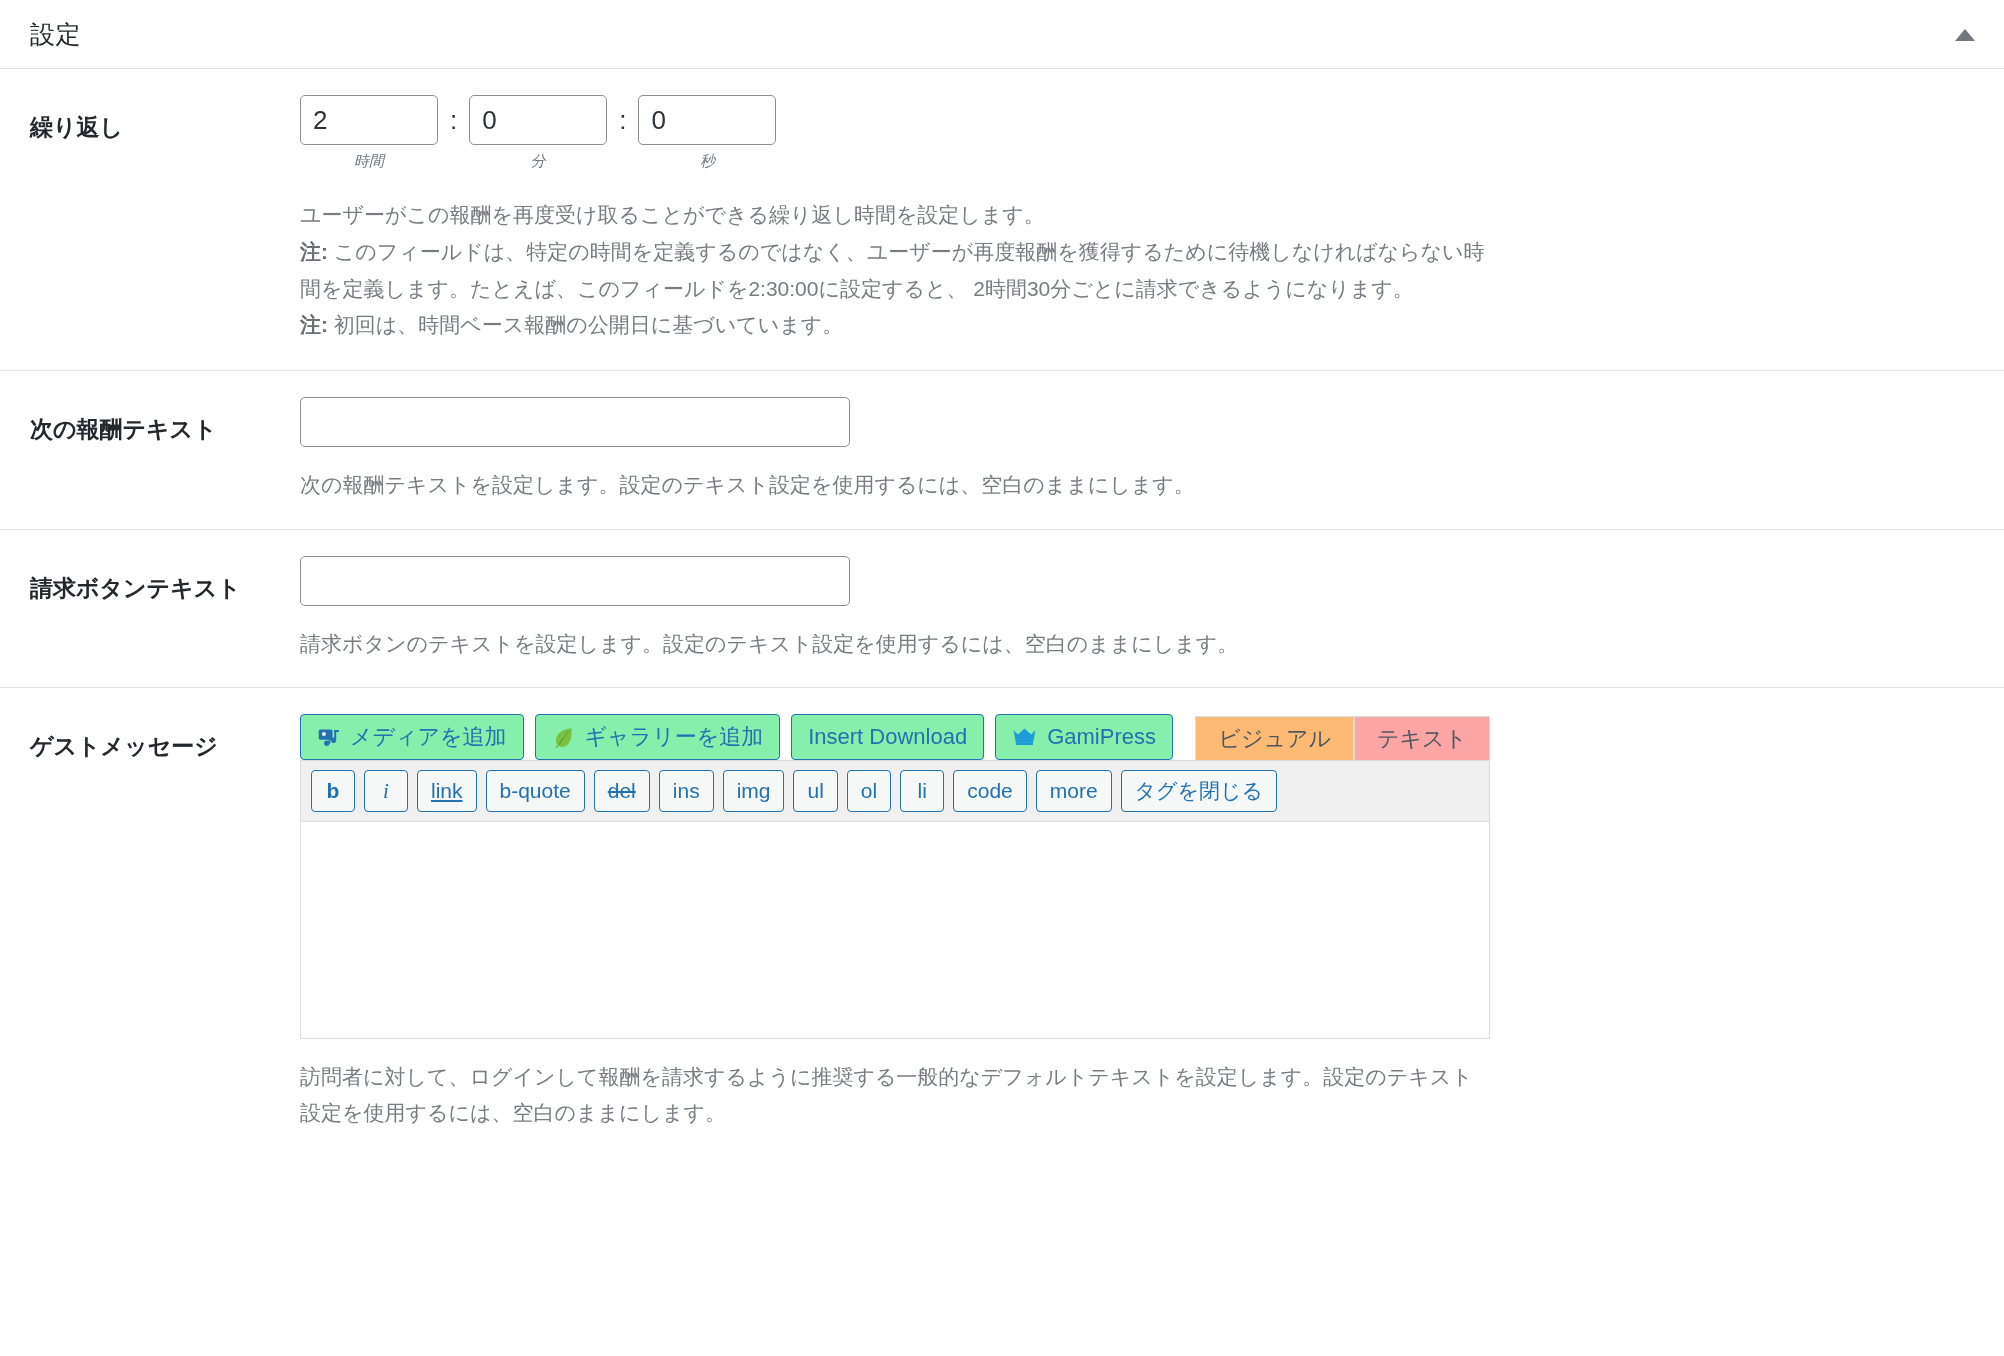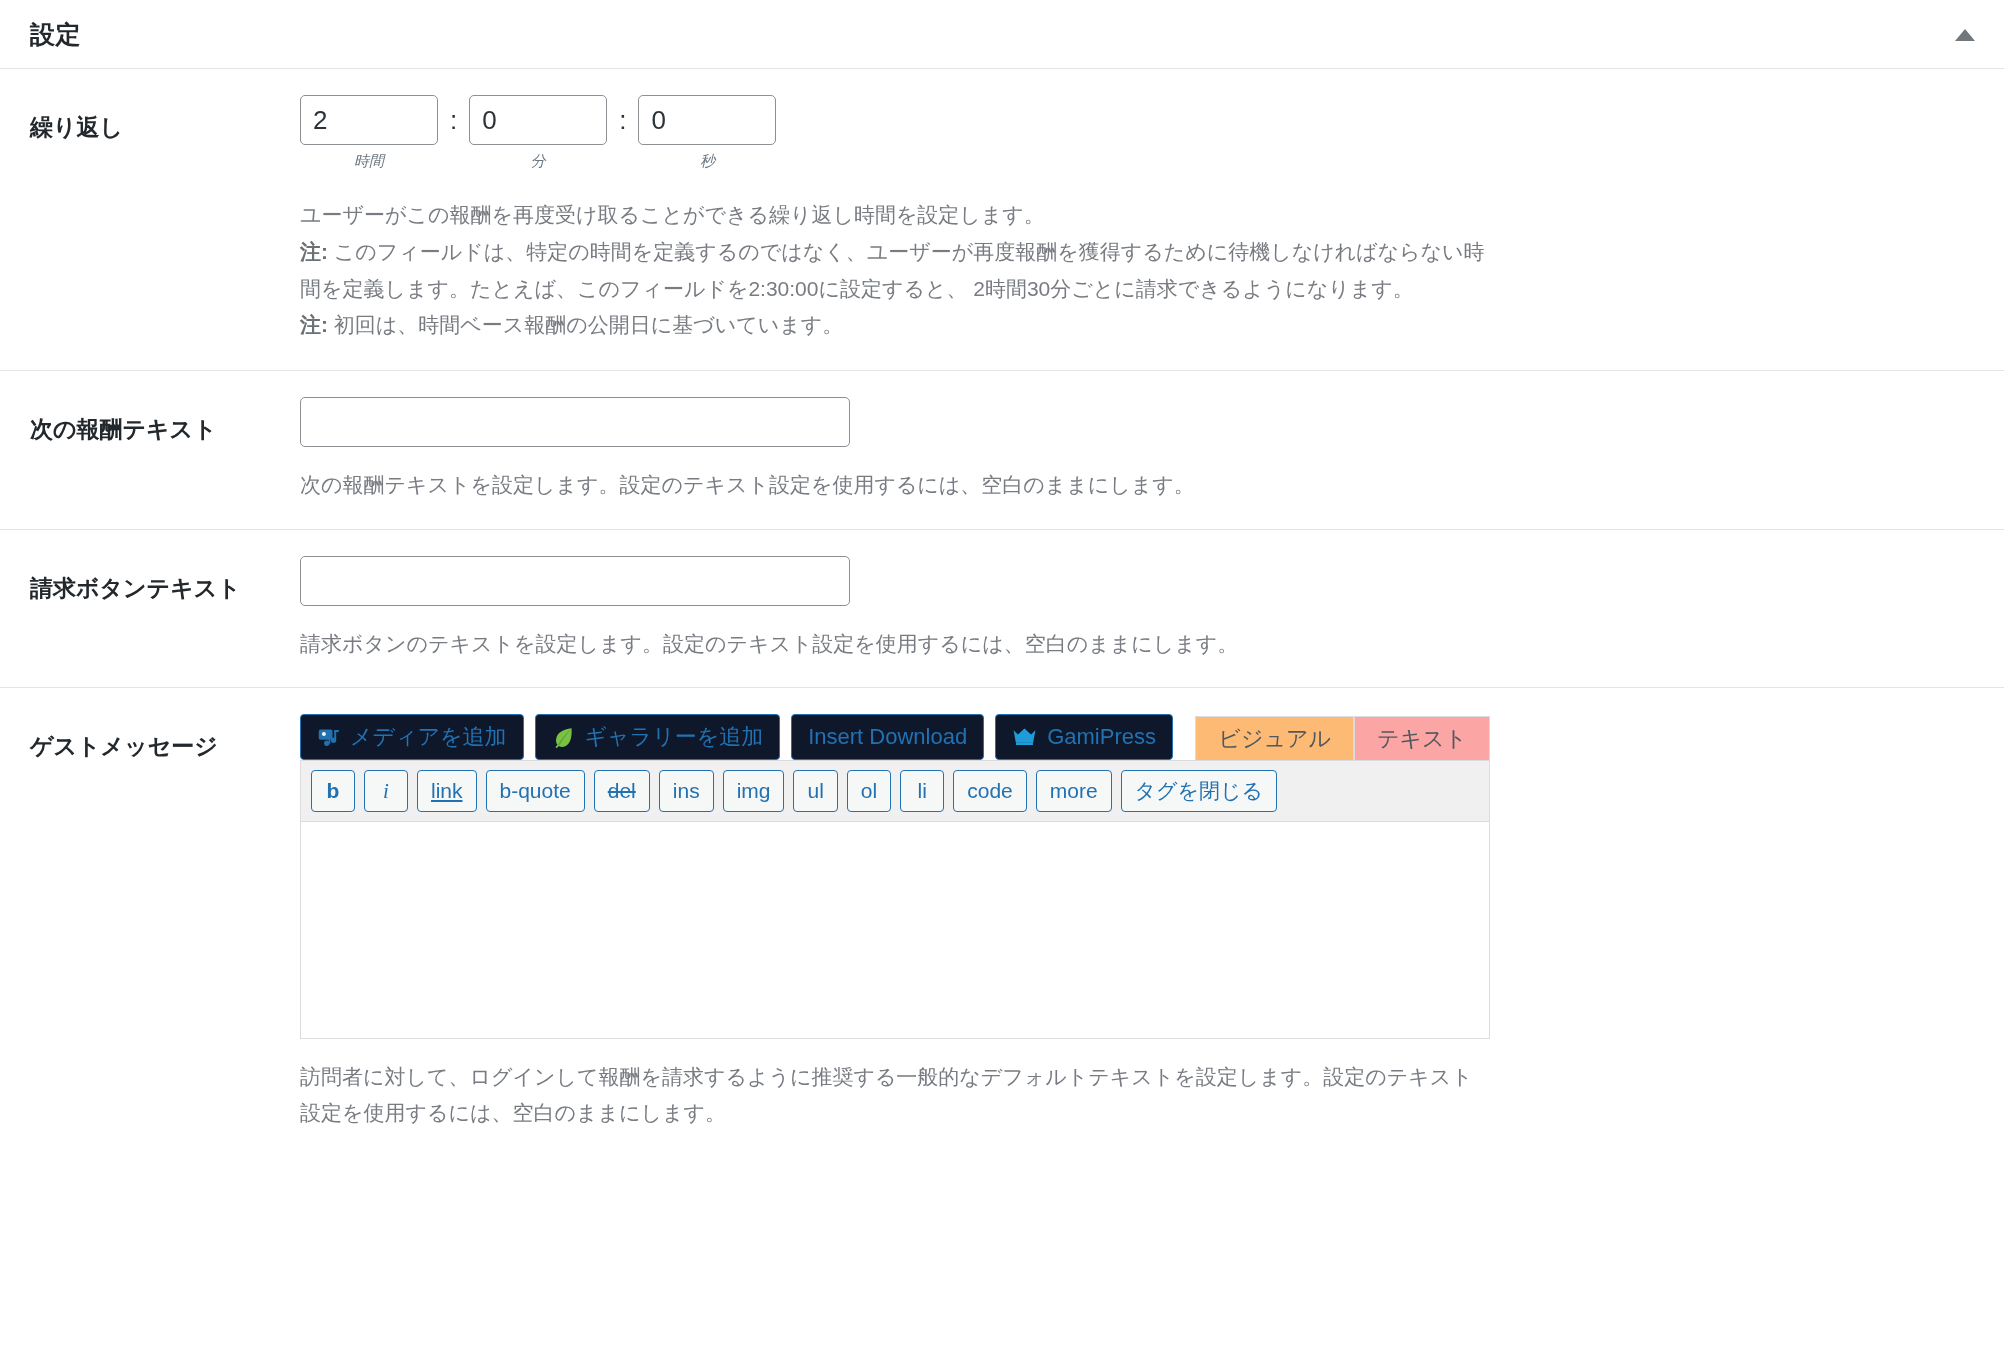--- a/index.html
+++ b/index.html
@@ -9,21 +9,21 @@
     color:#32373c;overflow:hidden;
   }
   .panel{position:relative;width:100%;height:100%;}
 
   
   .panel-header{
     position:relative;height:68px;border-bottom:1px solid #e2e4e7;
     display:flex;align-items:center;
   }
   .panel-title{
-    font-size:25px;font-weight:bold;color:#23282d;margin-left:30px;letter-spacing:.5px;
+    font-size:25px;font-weight:normal;color:#23282d;margin-left:30px;letter-spacing:.5px;
   }
   .collapse-toggle{
     position:absolute;right:22px;top:22px;width:34px;height:26px;
     display:flex;align-items:center;justify-content:center;cursor:pointer;
   }
   .tri-up{
     width:0;height:0;border-left:10px solid transparent;border-right:10px solid transparent;
     border-bottom:12px solid #72777c;
   }
 
@@ -70,21 +70,21 @@
   }
   .desc-inline{margin-top:20px;font-size:21px;color:#787c82;line-height:1.7;}
 
   
   .editor-wrap{width:1190px;}
   .editor-top{display:flex;align-items:flex-end;justify-content:space-between;}
   .media-buttons{display:flex;align-items:center;gap:11px;}
   .btn{
     display:inline-flex;align-items:center;gap:10px;
     height:46px;padding:0 16px;box-sizing:border-box;
-    border:1px solid #2271b1;border-radius:4px;background:#0f172a;
+    border:1px solid #2271b1;border-radius:4px;background:#86efac;
     color:#2271b1;font-size:22px;cursor:pointer;white-space:nowrap;
     font-family:"Liberation Sans",sans-serif;
   }
   .btn svg{display:block;}
 
   .editor-tabs{display:flex;align-items:flex-end;}
   .tab{
     height:44px;padding:0 22px;box-sizing:border-box;
     display:flex;align-items:center;font-size:22px;cursor:pointer;
     border:1px solid #dcdcde;border-bottom:none;color:#50575e;

